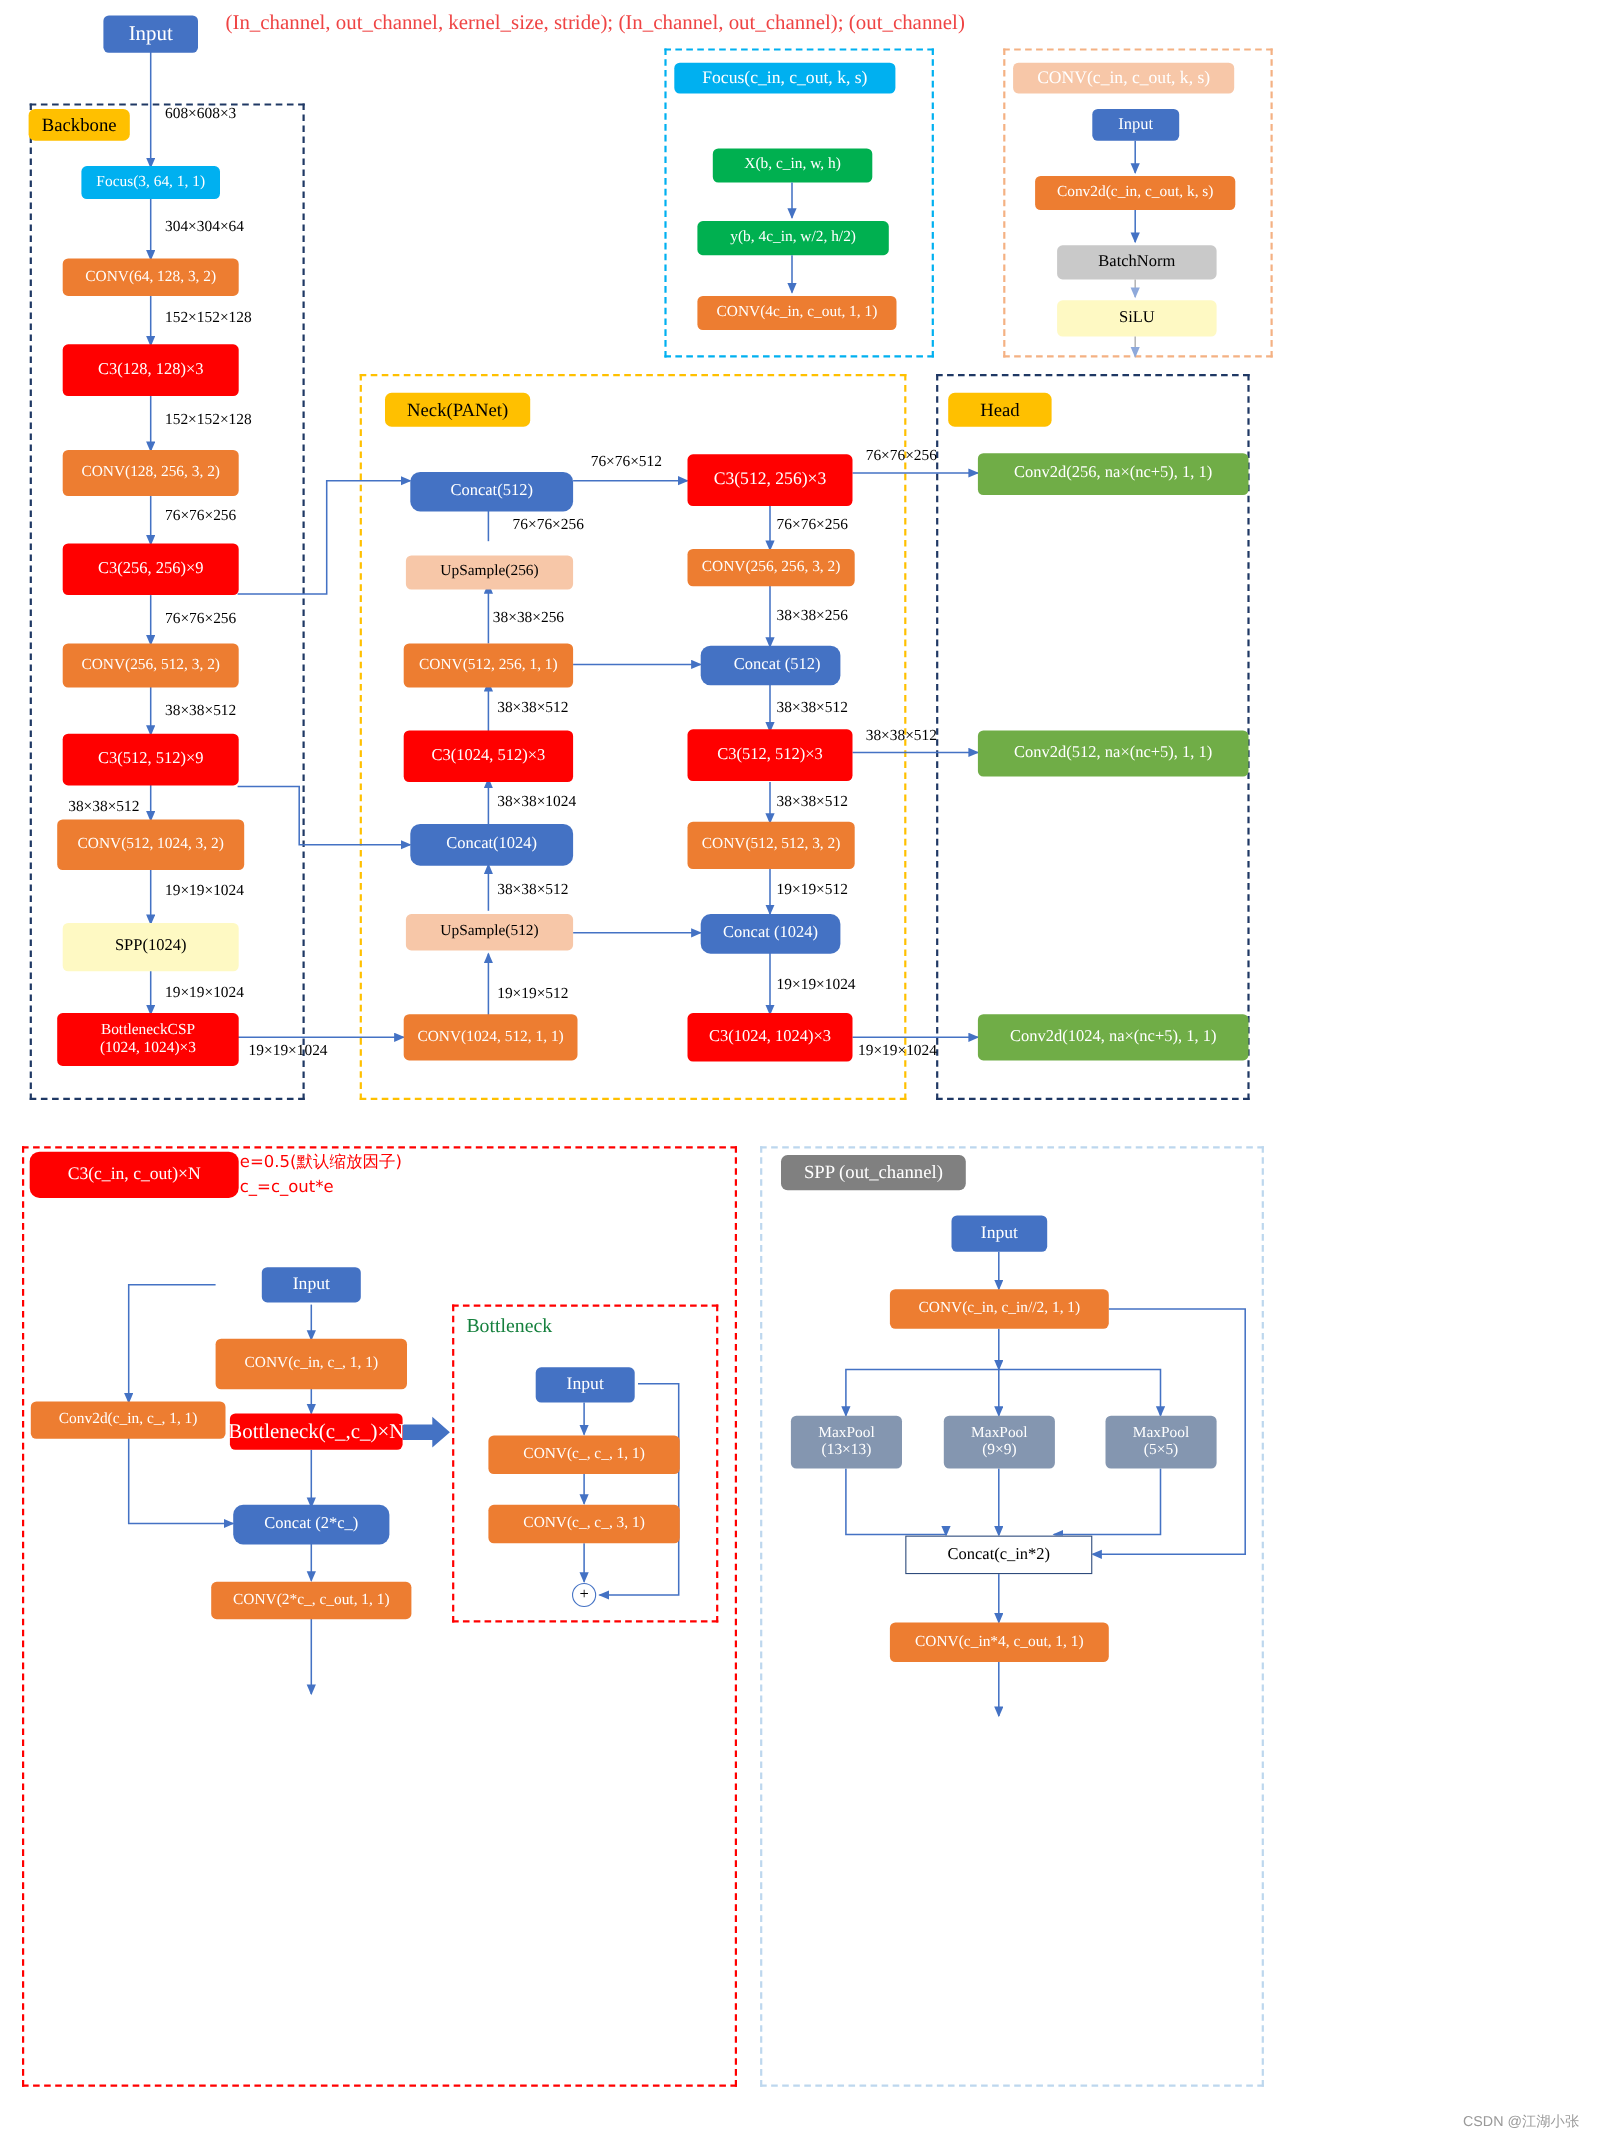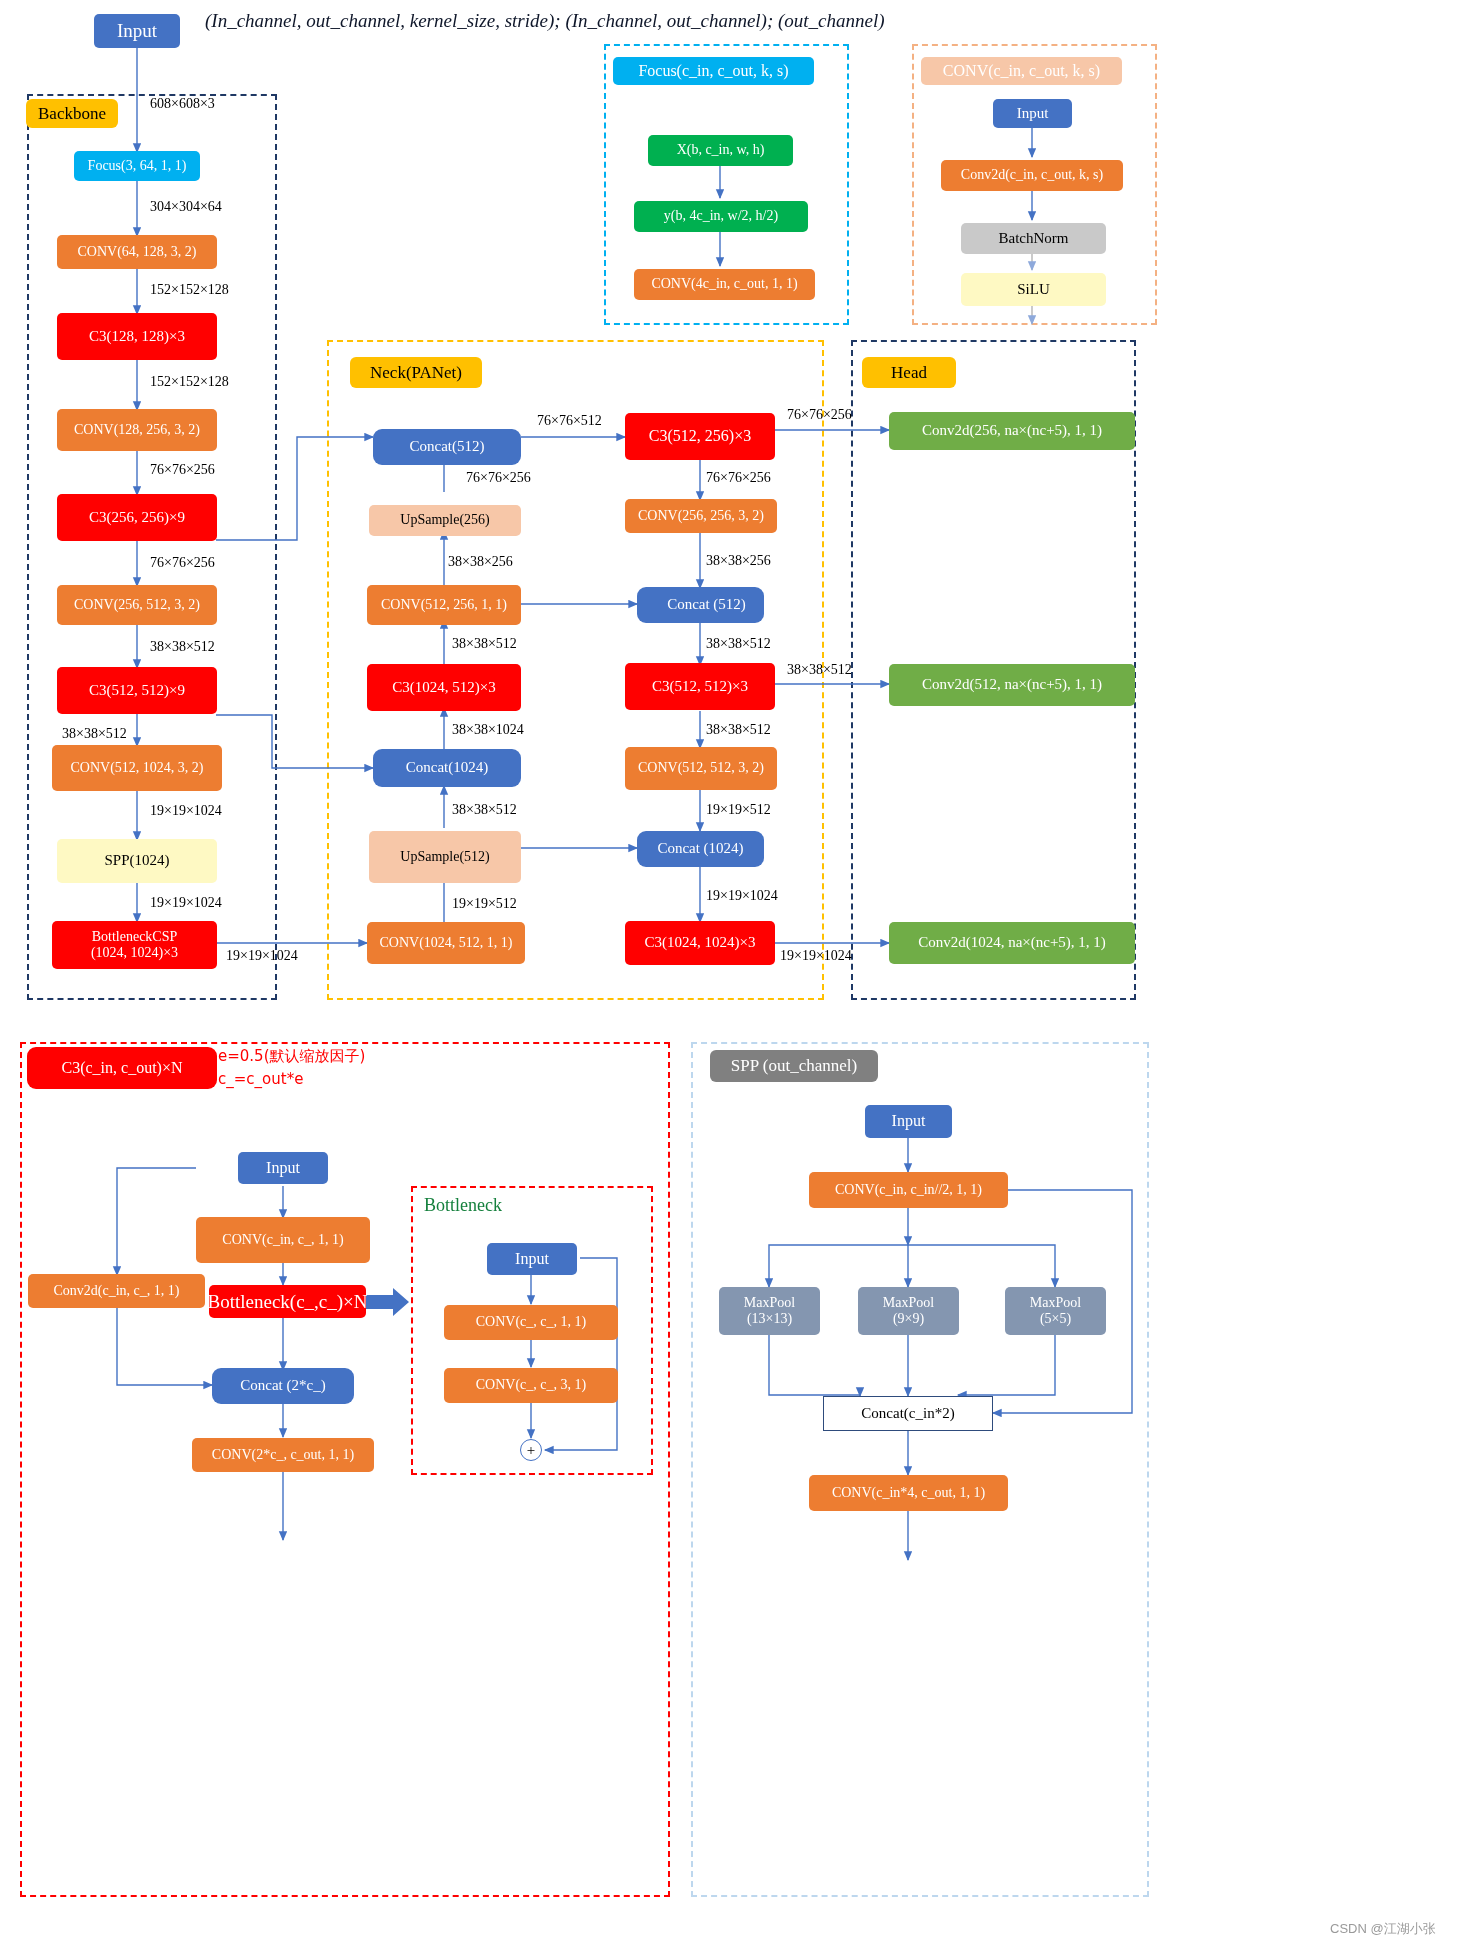--- a/index.html
+++ b/index.html
@@ -53,21 +53,21 @@
   .dashbox { position:absolute; }
   .dash-navy   { border:2.5px dashed #1f3864; }
   .dash-yellow { border:2.5px dashed #ffc000; }
   .dash-navy2  { border:2.5px dashed #1f3864; }
   .dashdot-cyan   { border:2px dashed #00b0f0; }
   .dashdot-peach  { border:2px dashed #f4b183; }
   .dashdot-red    { border:2.5px dashed #ff0000; }
   .dash-ltblue    { border:2px dashed #bdd7ee; }
 
   .title-top {
-    position:absolute; color:#0f172a; white-space:nowrap;font-style:italic;
+    position:absolute; color:#ef4444; white-space:nowrap;
   }
   .watermark {
     position:absolute; color:#9a9a9a; font-size:13px;
     font-family:"Liberation Sans", sans-serif;
   }
   svg.lines { position:absolute; left:0; top:0; width:1461px; height:1945px; pointer-events:none; }
   .plus {
     position:absolute; width:22px; height:22px; border:1.3px solid #4472c4;
     border-radius:50%; background:#fff; color:#000; display:flex;
     align-items:center; justify-content:center; font-size:15px;
@@ -243,21 +243,21 @@
       <path d="M1032,254 L1032,270"></path>
       <path d="M1032,306 L1032,324"></path>
     </g>
   </svg>
 
   <div class="box blue r8" style="left:373px; top:419px; width:148px; height:36px; font-size:15px;margin-top:10px;">Concat(512)</div>
   <div class="box peach r4" style="left:369px; top:505px; width:152px; height:31px; font-size:14px;">UpSample(256)</div>
   <div class="box orange r4" style="left:367px; top:585px; width:154px; height:40px; font-size:14px;">CONV(512, 256, 1, 1)</div>
   <div class="box red r4" style="left:367px; top:664px; width:154px; height:47px; font-size:15px;">C3(1024, 512)×3</div>
   <div class="box blue r8" style="left:373px; top:749px; width:148px; height:38px; font-size:15px;">Concat(1024)</div>
-  <div class="box peach r4" style="left:369px; top:831px; width:152px; height:52px; font-size:14px;">UpSample(512)</div>
+  <div class="box peach r4" style="left:369px; top:831px; width:152px; height:33px; font-size:14px;">UpSample(512)</div>
   <div class="box orange r4" style="left:367px; top:922px; width:158px; height:42px; font-size:14px;">CONV(1024, 512, 1, 1)</div>
 
   <div class="box red r4" style="left:625px; top:413px; width:150px; height:47px; font-size:16px;text-align:center;">C3(512, 256)×3</div>
   <div class="box orange r4" style="left:625px; top:499px; width:152px; height:34px; font-size:14px;">CONV(256, 256, 3, 2)</div>
   <div class="box blue r8" style="left:637px; top:587px; width:127px; height:36px; font-size:15px;padding-left:12px;">Concat (512)</div>
   <div class="box red r4" style="left:625px; top:663px; width:150px; height:47px; font-size:15px;">C3(512, 512)×3</div>
   <div class="box orange r4" style="left:625px; top:747px; width:152px; height:43px; font-size:14px;">CONV(512, 512, 3, 2)</div>
   <div class="box blue r8" style="left:637px; top:831px; width:127px; height:36px; font-size:15px;">Concat (1024)</div>
   <div class="box red r4" style="left:625px; top:921px; width:150px; height:44px; font-size:15px;">C3(1024, 1024)×3</div>
 

